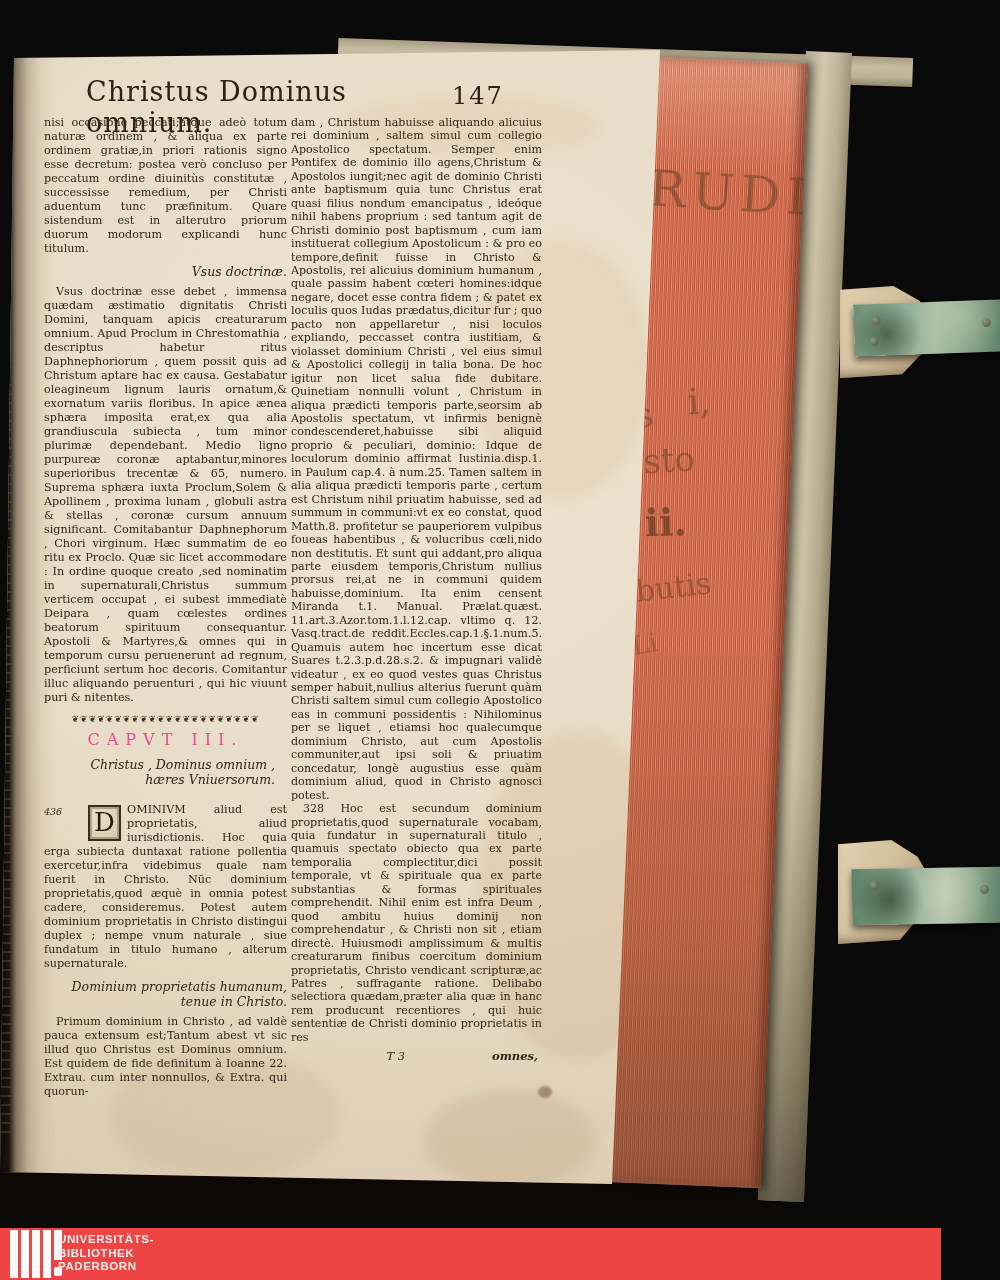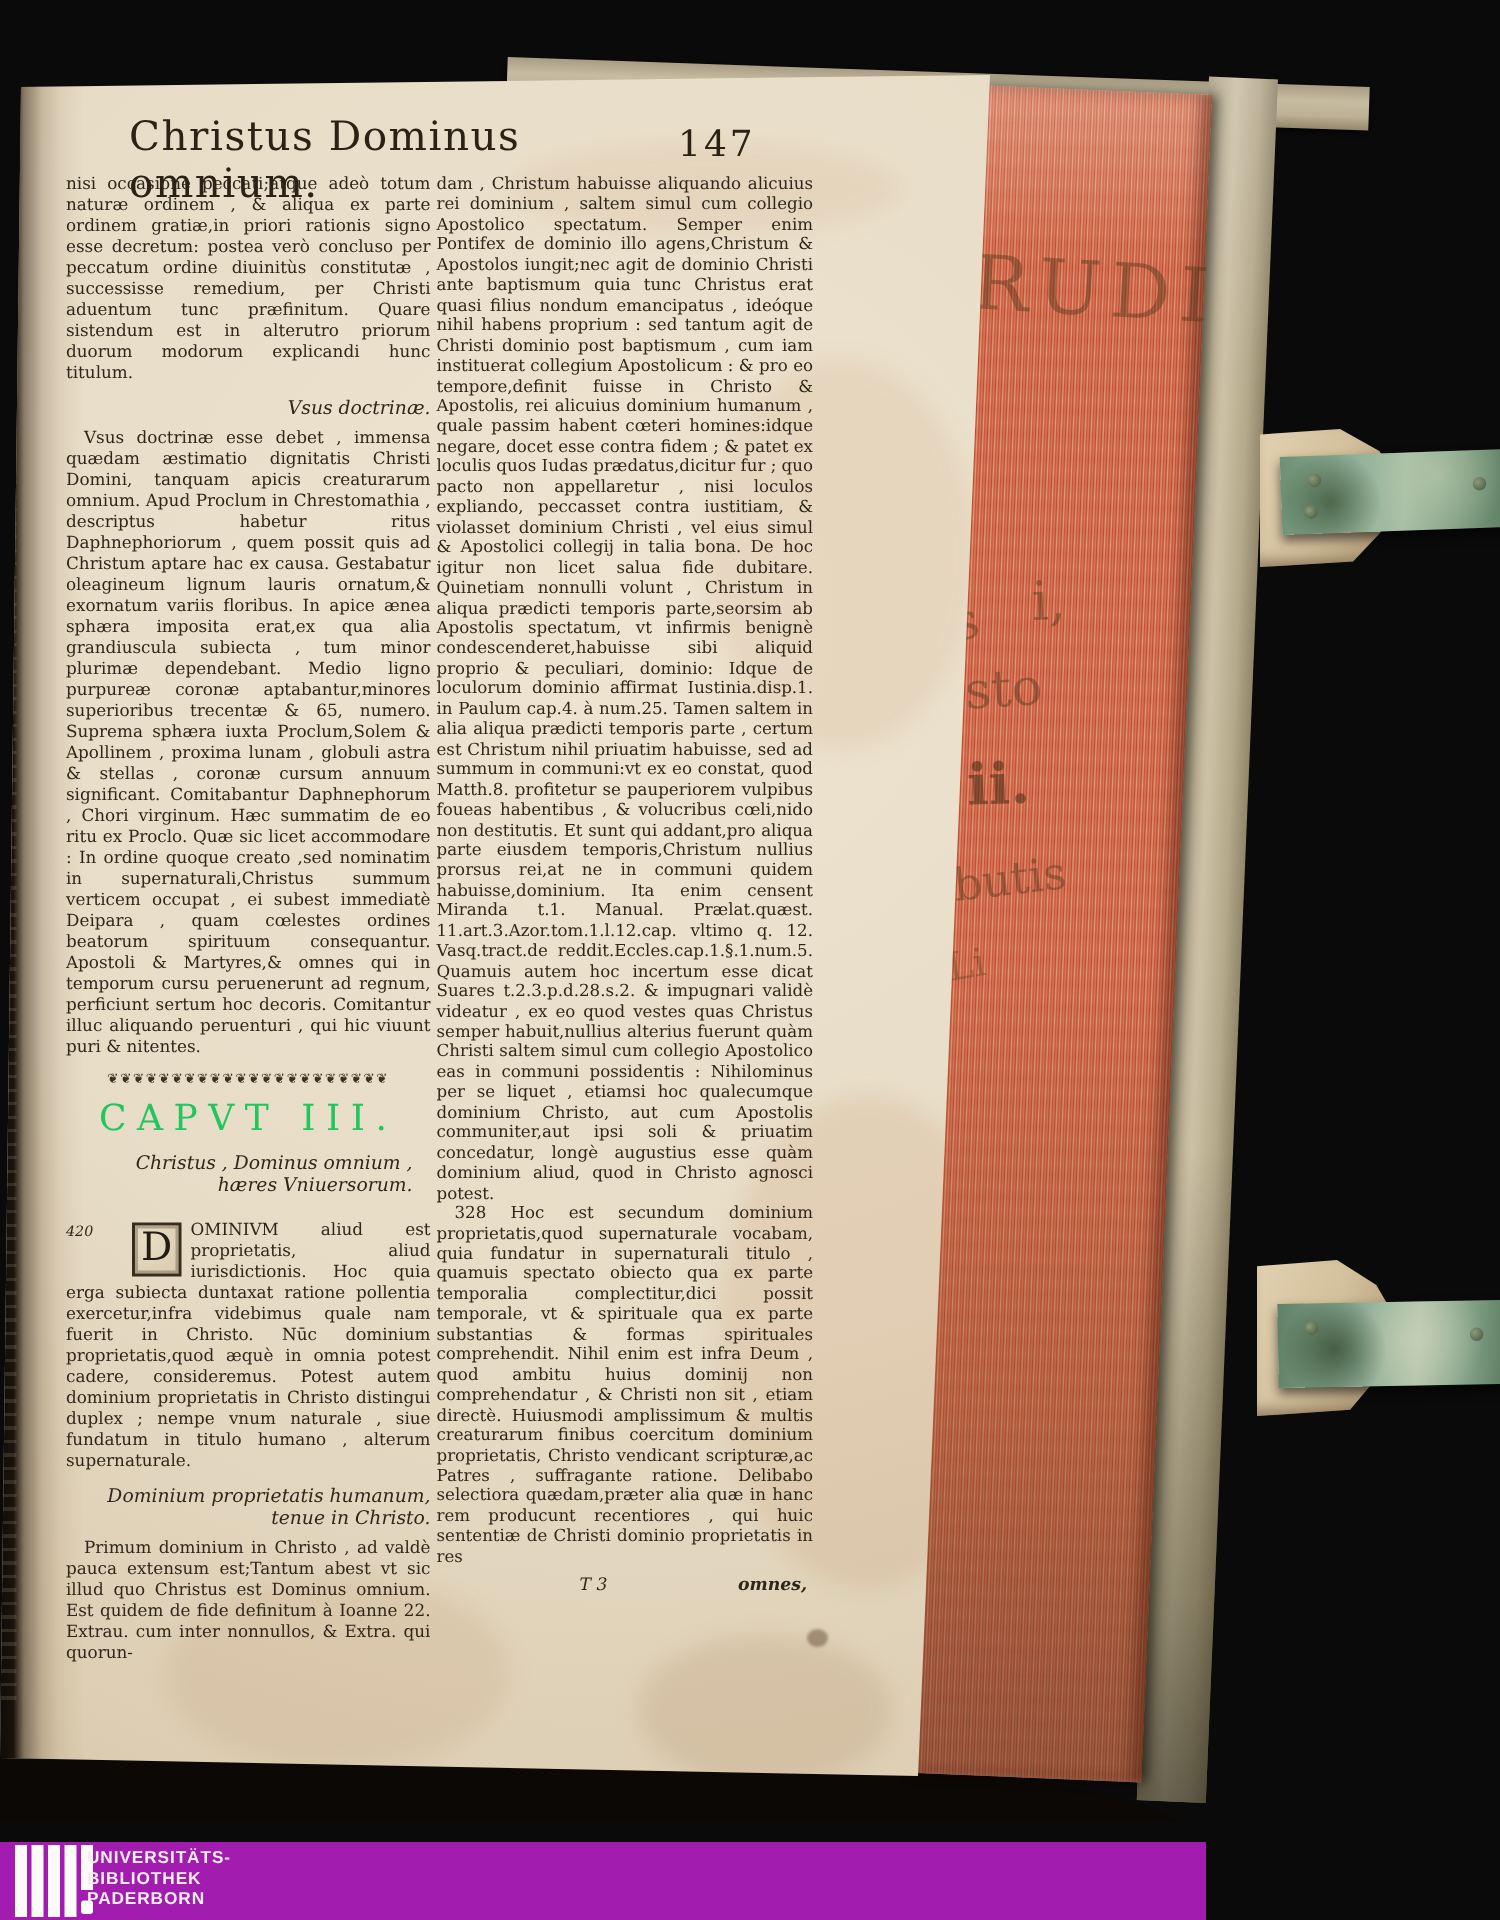--- a/index.html
+++ b/index.html
@@ -60,21 +60,21 @@
   .col-left{left:44px;width:243px;}
   .col-right{left:291px;width:251px;}
   .col p{margin:0;text-align:justify;}
   .col-left p{font-size:11.2px;line-height:14px;}
   .col-right p{font-size:11.1px;line-height:13.45px;}
   .indent{text-indent:12px;}
   .ital-head{font-style:italic;text-align:right;font-size:12.5px;font-weight:normal;
     margin:8px 0 6px;line-height:15px;}
   .ornament-row{text-align:center;font-size:9px;letter-spacing:1px;margin:9px 0 4px;color:#3b2f1f;
     white-space:nowrap;overflow:hidden;}
-  .caput{text-align:center;font-size:24px;letter-spacing:7px;margin:6px 0 8px;color:#22c55e;}
+  .caput{text-align:center;font-size:16px;letter-spacing:7px;margin:6px 0 8px;color:#ec4899;}
   .subtitle{margin:0 0 16px;padding:0 12px;}
   .dropcap-par{position:relative;}
   .margin-num{position:absolute;left:0;top:3px;font-size:9.5px;font-style:italic;}
   .dropcap{float:left;width:33px;height:36px;margin:2px 6px 2px 44px;
     border:2px solid #382c1c;box-sizing:border-box;font-size:26px;line-height:31px;text-align:center;
     background:radial-gradient(circle at 30% 30%,#e9dec7,#d7c9ab);
     box-shadow:inset 0 0 0 2px rgba(56,44,28,.3);color:#241c10;}
   .sig-row{position:relative;height:15px;margin-top:5px;font-size:11.5px;font-style:italic;}
   .sig-mark{position:absolute;left:38%;}
   .catchword{position:absolute;right:4px;font-weight:bold;}
@@ -97,21 +97,21 @@
   .clasp2 .metal{top:32px;height:56px;transform:rotate(-1deg);
     background:
       radial-gradient(circle at 25% 55%,rgba(50,72,46,.75) 0%,rgba(0,0,0,0) 30%),
       radial-gradient(circle at 62% 45%,rgba(205,215,190,.6) 0%,rgba(0,0,0,0) 45%),
       linear-gradient(95deg,#5f8166 0%,#8aa892 35%,#b3c4ab 62%,#7f9e84 85%,#5d7f64 100%);}
   .rivet{position:absolute;width:9px;height:9px;border-radius:50%;
     background:radial-gradient(circle at 35% 35%,#8a9a7a,#44543a);}
   .r1{left:18px;top:12px;} .r2{left:15px;top:33px;} .r3{left:128px;top:18px;}
 
   
-  .logo-band{position:absolute;left:0;top:1228px;width:804px;height:52px;background:#a21caf;}
+  .logo-band{position:absolute;left:0;top:1228px;width:941px;height:52px;background:#ef4444;}
   .logo-mark{position:absolute;left:10px;top:2px;width:56px;height:48px;}
   .bar{position:absolute;top:0;width:8px;height:48px;background:#fbfbfa;}
   .b1{left:0;} .b2{left:11px;} .b3{left:22px;} .b4{left:33px;}
   .b5{left:44px;height:30px;}
   .bdot{position:absolute;left:44px;top:37px;width:8px;height:9px;background:#fbfbfa;border-radius:2px;}
   .logo-text{position:absolute;left:58px;top:5px;font-family:"Liberation Sans",sans-serif;
     font-size:11.5px;font-weight:bold;line-height:13.5px;letter-spacing:.6px;color:#efeeec;}
 </style>
 </head>
 <body>
@@ -148,21 +148,21 @@
     <div class="page-number">147</div>
 
     <div class="col col-left">
       <p>nisi occasione peccati;atque adeò totum naturæ ordinem , &amp; aliqua ex parte ordinem gratiæ,in priori rationis signo esse decretum: postea verò concluso per peccatum ordine diuinitùs constitutæ , successisse remedium, per Christi aduentum tunc præfinitum. Quare sistendum est in alterutro priorum duorum modorum explicandi hunc titulum.</p>
       <div class="ital-head">Vsus doctrinæ.</div>
       <p class="indent">Vsus doctrinæ esse debet , immensa quædam æstimatio dignitatis Christi Domini, tanquam apicis creaturarum omnium. Apud Proclum in Chrestomathia , descriptus habetur ritus Daphnephoriorum , quem possit quis ad Christum aptare hac ex causa. Gestabatur oleagineum lignum lauris ornatum,&amp; exornatum variis floribus. In apice ænea sphæra imposita erat,ex qua alia grandiuscula subiecta , tum minor plurimæ dependebant. Medio ligno purpureæ coronæ aptabantur,minores superioribus trecentæ &amp; 65, numero. Suprema sphæra iuxta Proclum,Solem &amp; Apollinem , proxima lunam , globuli astra &amp; stellas , coronæ cursum annuum significant. Comitabantur Daphnephorum , Chori virginum. Hæc summatim de eo ritu ex Proclo. Quæ sic licet accommodare : In ordine quoque creato ,sed nominatim in supernaturali,Christus summum verticem occupat , ei subest immediatè Deipara , quam cœlestes ordines beatorum spirituum consequantur. Apostoli &amp; Martyres,&amp; omnes qui in temporum cursu peruenerunt ad regnum, perficiunt sertum hoc decoris. Comitantur illuc aliquando peruenturi , qui hic viuunt puri &amp; nitentes.</p>
       <div class="ornament-row">❦❦❦❦❦❦❦❦❦❦❦❦❦❦❦❦❦❦❦❦❦❦</div>
       <div class="caput">CAPVT III.</div>
       <div class="ital-head subtitle">Christus , Dominus omnium , hæres Vniuersorum.</div>
       <div class="dropcap-par">
-        <span class="margin-num">420</span>
+        <span class="margin-num">436</span>
         <span class="dropcap">D</span>
         <p>OMINIVM aliud est proprietatis, aliud iurisdictionis. Hoc quia erga subiecta duntaxat ratione pollentia exercetur,infra videbimus quale nam fuerit in Christo. Nūc dominium proprietatis,quod æquè in omnia potest cadere, consideremus. Potest autem dominium proprietatis in Christo distingui duplex ; nempe vnum naturale , siue fundatum in titulo humano , alterum supernaturale.</p>
       </div>
       <div class="ital-head">Dominium proprietatis humanum, tenue in Christo.</div>
       <p class="indent">Primum dominium in Christo , ad valdè pauca extensum est;Tantum abest vt sic illud quo Christus est Dominus omnium. Est quidem de fide definitum à Ioanne 22. Extrau. cum inter nonnullos, &amp; Extra. qui quorun-</p>
     </div>
 
     <div class="col col-right">
       <p>dam , Christum habuisse aliquando alicuius rei dominium , saltem simul cum collegio Apostolico spectatum. Semper enim Pontifex de dominio illo agens,Christum &amp; Apostolos iungit;nec agit de dominio Christi ante baptismum quia tunc Christus erat quasi filius nondum emancipatus , ideóque nihil habens proprium : sed tantum agit de Christi dominio post baptismum , cum iam instituerat collegium Apostolicum : &amp; pro eo tempore,definit fuisse in Christo &amp; Apostolis, rei alicuius dominium humanum , quale passim habent cœteri homines:idque negare, docet esse contra fidem ; &amp; patet ex loculis quos Iudas prædatus,dicitur fur ; quo pacto non appellaretur , nisi loculos expliando, peccasset contra iustitiam, &amp; violasset dominium Christi , vel eius simul &amp; Apostolici collegij in talia bona. De hoc igitur non licet salua fide dubitare. Quinetiam nonnulli volunt , Christum in aliqua prædicti temporis parte,seorsim ab Apostolis spectatum, vt infirmis benignè condescenderet,habuisse sibi aliquid proprio &amp; peculiari, dominio: Idque de loculorum dominio affirmat Iustinia.disp.1. in Paulum cap.4. à num.25. Tamen saltem in alia aliqua prædicti temporis parte , certum est Christum nihil priuatim habuisse, sed ad summum in communi:vt ex eo constat, quod Matth.8. profitetur se pauperiorem vulpibus foueas habentibus , &amp; volucribus cœli,nido non destitutis. Et sunt qui addant,pro aliqua parte eiusdem temporis,Christum nullius prorsus rei,at ne in communi quidem habuisse,dominium. Ita enim censent Miranda t.1. Manual. Prælat.quæst. 11.art.3.Azor.tom.1.l.12.cap. vltimo q. 12. Vasq.tract.de reddit.Eccles.cap.1.§.1.num.5. Quamuis autem hoc incertum esse dicat Suares t.2.3.p.d.28.s.2. &amp; impugnari validè videatur , ex eo quod vestes quas Christus semper habuit,nullius alterius fuerunt quàm Christi saltem simul cum collegio Apostolico eas in communi possidentis : Nihilominus per se liquet , etiamsi hoc qualecumque dominium Christo, aut cum Apostolis communiter,aut ipsi soli &amp; priuatim concedatur, longè augustius esse quàm dominium aliud, quod in Christo agnosci potest.</p>
       <p class="indent">328 Hoc est secundum dominium proprietatis,quod supernaturale vocabam, quia fundatur in supernaturali titulo , quamuis spectato obiecto qua ex parte temporalia complectitur,dici possit temporale, vt &amp; spirituale qua ex parte substantias &amp; formas spirituales comprehendit. Nihil enim est infra Deum , quod ambitu huius dominij non comprehendatur , &amp; Christi non sit , etiam directè. Huiusmodi amplissimum &amp; multis creaturarum finibus coercitum dominium proprietatis, Christo vendicant scripturæ,ac Patres , suffragante ratione. Delibabo selectiora quædam,præter alia quæ in hanc rem producunt recentiores , qui huic sententiæ de Christi dominio proprietatis in res</p>

